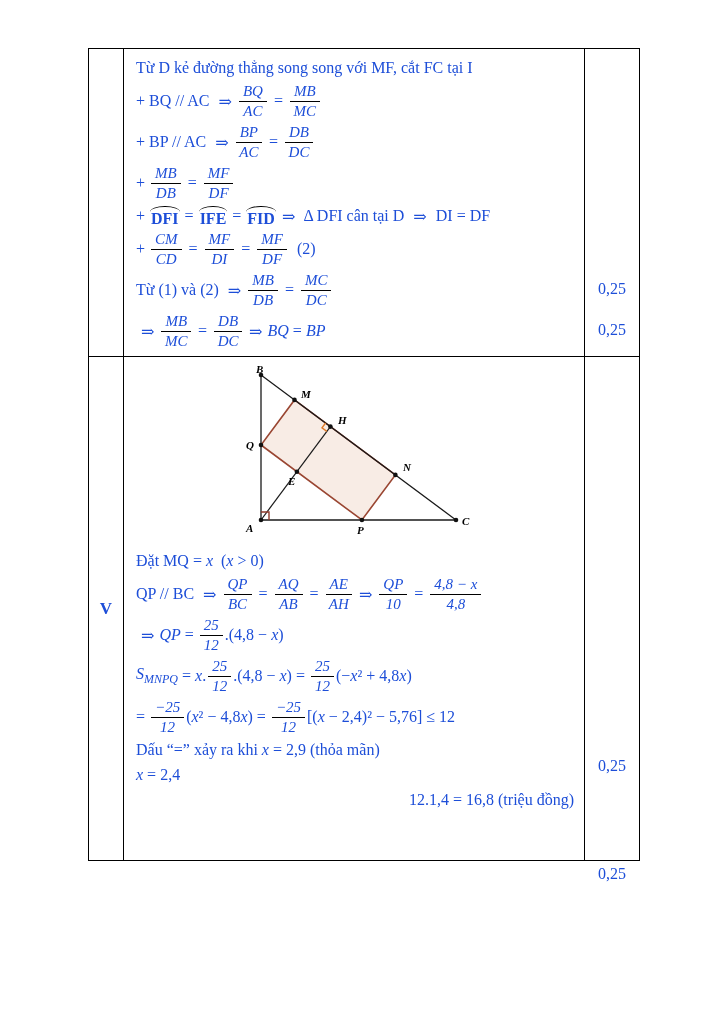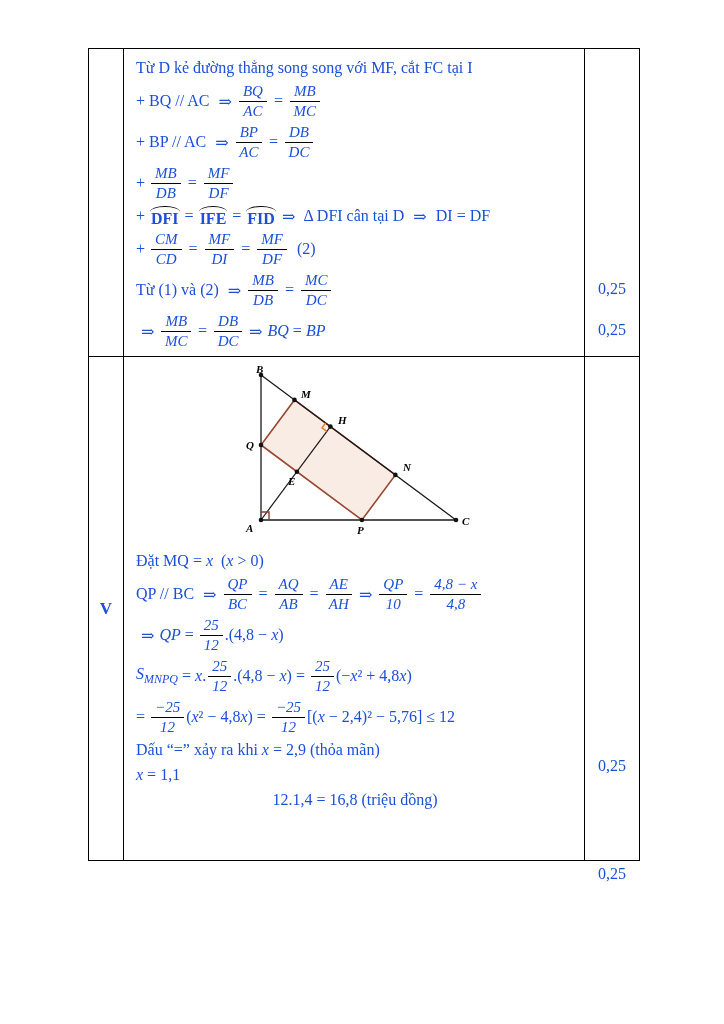--- a/index.html
+++ b/index.html
@@ -19,21 +19,21 @@
   .cell-label {
     border-right:1px solid #000; box-sizing:border-box;
     display:flex; align-items:center; justify-content:center;
     font-weight:bold; font-size:17px;
   }
   .cell-content { padding:6px 10px 4px 12px; position:relative; box-sizing:border-box; }
   .cell-score { border-left:1px solid #000; box-sizing:border-box; position:relative; }
   .score { position:absolute; left:0; width:100%; text-align:center; font-size:16px; }
 
   .line { display:flex; align-items:center; min-height:24px; margin:1px 0; white-space:pre; font-size:16px; }
-  .line.center { justify-content:center; }
+  .line.center { justify-content:flex-end; }
   .txt { font-style:normal; }
   .m { font-style:italic; }
   .op { margin:0 5px; }
   .frac { display:inline-block; text-align:center; vertical-align:middle; font-style:italic; font-size:15px; margin:2px 2px; line-height:1.1; }
   .fnum { display:block; padding:0 4px 1px; border-bottom:1px solid #000; }
   .fden { display:block; padding-top:1px;font-style:italic; }
   .ang { position:relative; display:inline-block; padding:5px 2px 0; line-height:1;font-weight:bold; }
   .ang::before {
     content:""; position:absolute; top:0; left:1px; right:1px; height:5px;
     border-top:1.3px solid #000; border-radius:50% 50% 0 0 / 100% 100% 0 0;
@@ -109,21 +109,21 @@
             <text class="ptlabel" x="231" y="160">C</text>
           </svg>
         </div>
         <div>
             <div class="line"><span class="txt">Đặt MQ = </span><span class="m">x</span><span class="txt">  (</span><span class="m">x</span><span class="txt"> &gt; 0)</span></div>
             <div class="line"><span class="txt">QP // BC </span><span class="op">⇒</span><span class="frac"><span class="fnum">QP</span><span class="fden">BC</span></span><span class="op">=</span><span class="frac"><span class="fnum">AQ</span><span class="fden">AB</span></span><span class="op">=</span><span class="frac"><span class="fnum">AE</span><span class="fden">AH</span></span><span class="op">⇒</span><span class="frac"><span class="fnum">QP</span><span class="fden">10</span></span><span class="op">=</span><span class="frac"><span class="fnum">4,8 − x</span><span class="fden">4,8</span></span></div>
             <div class="line"><span class="op">⇒</span><span class="m">QP</span><span class="txt"> = </span><span class="frac"><span class="fnum">25</span><span class="fden">12</span></span><span class="txt">.(4,8 − </span><span class="m">x</span><span class="txt">)</span></div>
             <div class="line"><span class="m"><span>S</span><sub class="subtxt">MNPQ</sub></span><span class="txt"> = </span><span class="m">x</span><span class="txt">.</span><span class="frac"><span class="fnum">25</span><span class="fden">12</span></span><span class="txt">.(4,8 − </span><span class="m">x</span><span class="txt">) = </span><span class="frac"><span class="fnum">25</span><span class="fden">12</span></span><span class="txt">(−</span><span class="m">x</span><span class="txt">² + 4,8</span><span class="m">x</span><span class="txt">)</span></div>
             <div class="line"><span class="txt">= </span><span class="frac"><span class="fnum">−25</span><span class="fden">12</span></span><span class="txt">(</span><span class="m">x</span><span class="txt">² − 4,8</span><span class="m">x</span><span class="txt">) = </span><span class="frac"><span class="fnum">−25</span><span class="fden">12</span></span><span class="txt">[(</span><span class="m">x</span><span class="txt"> − 2,4)² − 5,76] ≤ 12</span></div>
             <div class="line"><span class="txt">Dấu “=” xảy ra khi </span><span class="m">x</span><span class="txt"> = 2,9 (thỏa mãn)</span></div>
-            <div class="line"><span class="m">x</span><span class="txt"> = 1,1</span></div>
+            <div class="line"><span class="m">x</span><span class="txt"> = 2,4</span></div>
             <div class="line center"><span class="txt">12.1,4 = 16,8 (triệu đồng)</span></div>
           </div>
       </div>
       <div class="cell-score">
           <div class="score" style="top: 400px;">0,25</div>
           <div class="score" style="top: 508px;">0,25</div>
         </div>
     </div>
 
   </div>

